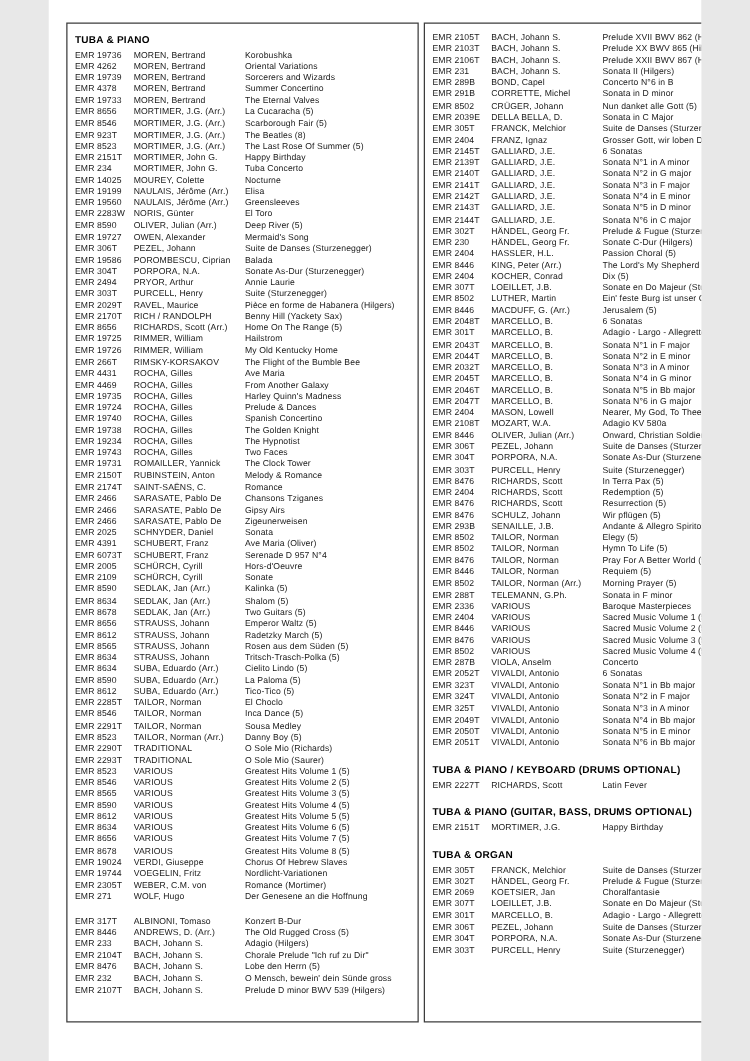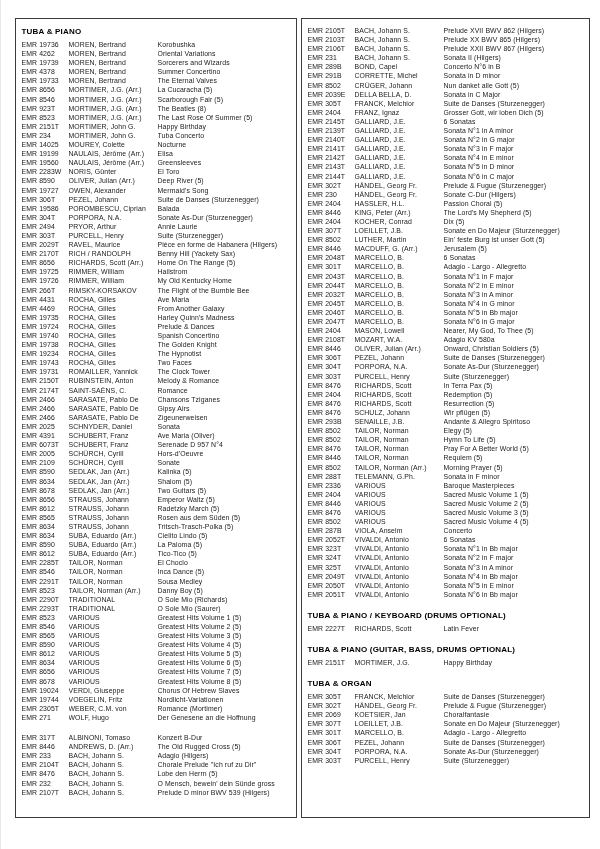--- a/index.html
+++ b/index.html
@@ -1,17 +1,17 @@
 <!DOCTYPE html>
 <html><head>
 <meta charset="utf-8">
 <style>
   html,body { margin:0; padding:0; background:#e8e8e8; }
   .page {
-    position:relative; width:599px; height:849px; background:#ffffff;
+    position:relative; width:522px; height:849px; background:#ffffff;
     font-family:"Liberation Sans","DejaVu Sans",sans-serif;
     color:#1a1a1a; margin:0 auto; overflow:hidden;
   }
   .colbox {
     position:absolute; top:18px; height:800px;
     border:1px solid #3c3c3c; box-sizing:border-box;
     padding:7px 5px 0 6px; overflow:hidden; background:#fff;
   }
   #col-left  { left:14px;  width:282px; }
   #col-right { left:300px; width:289px; }

